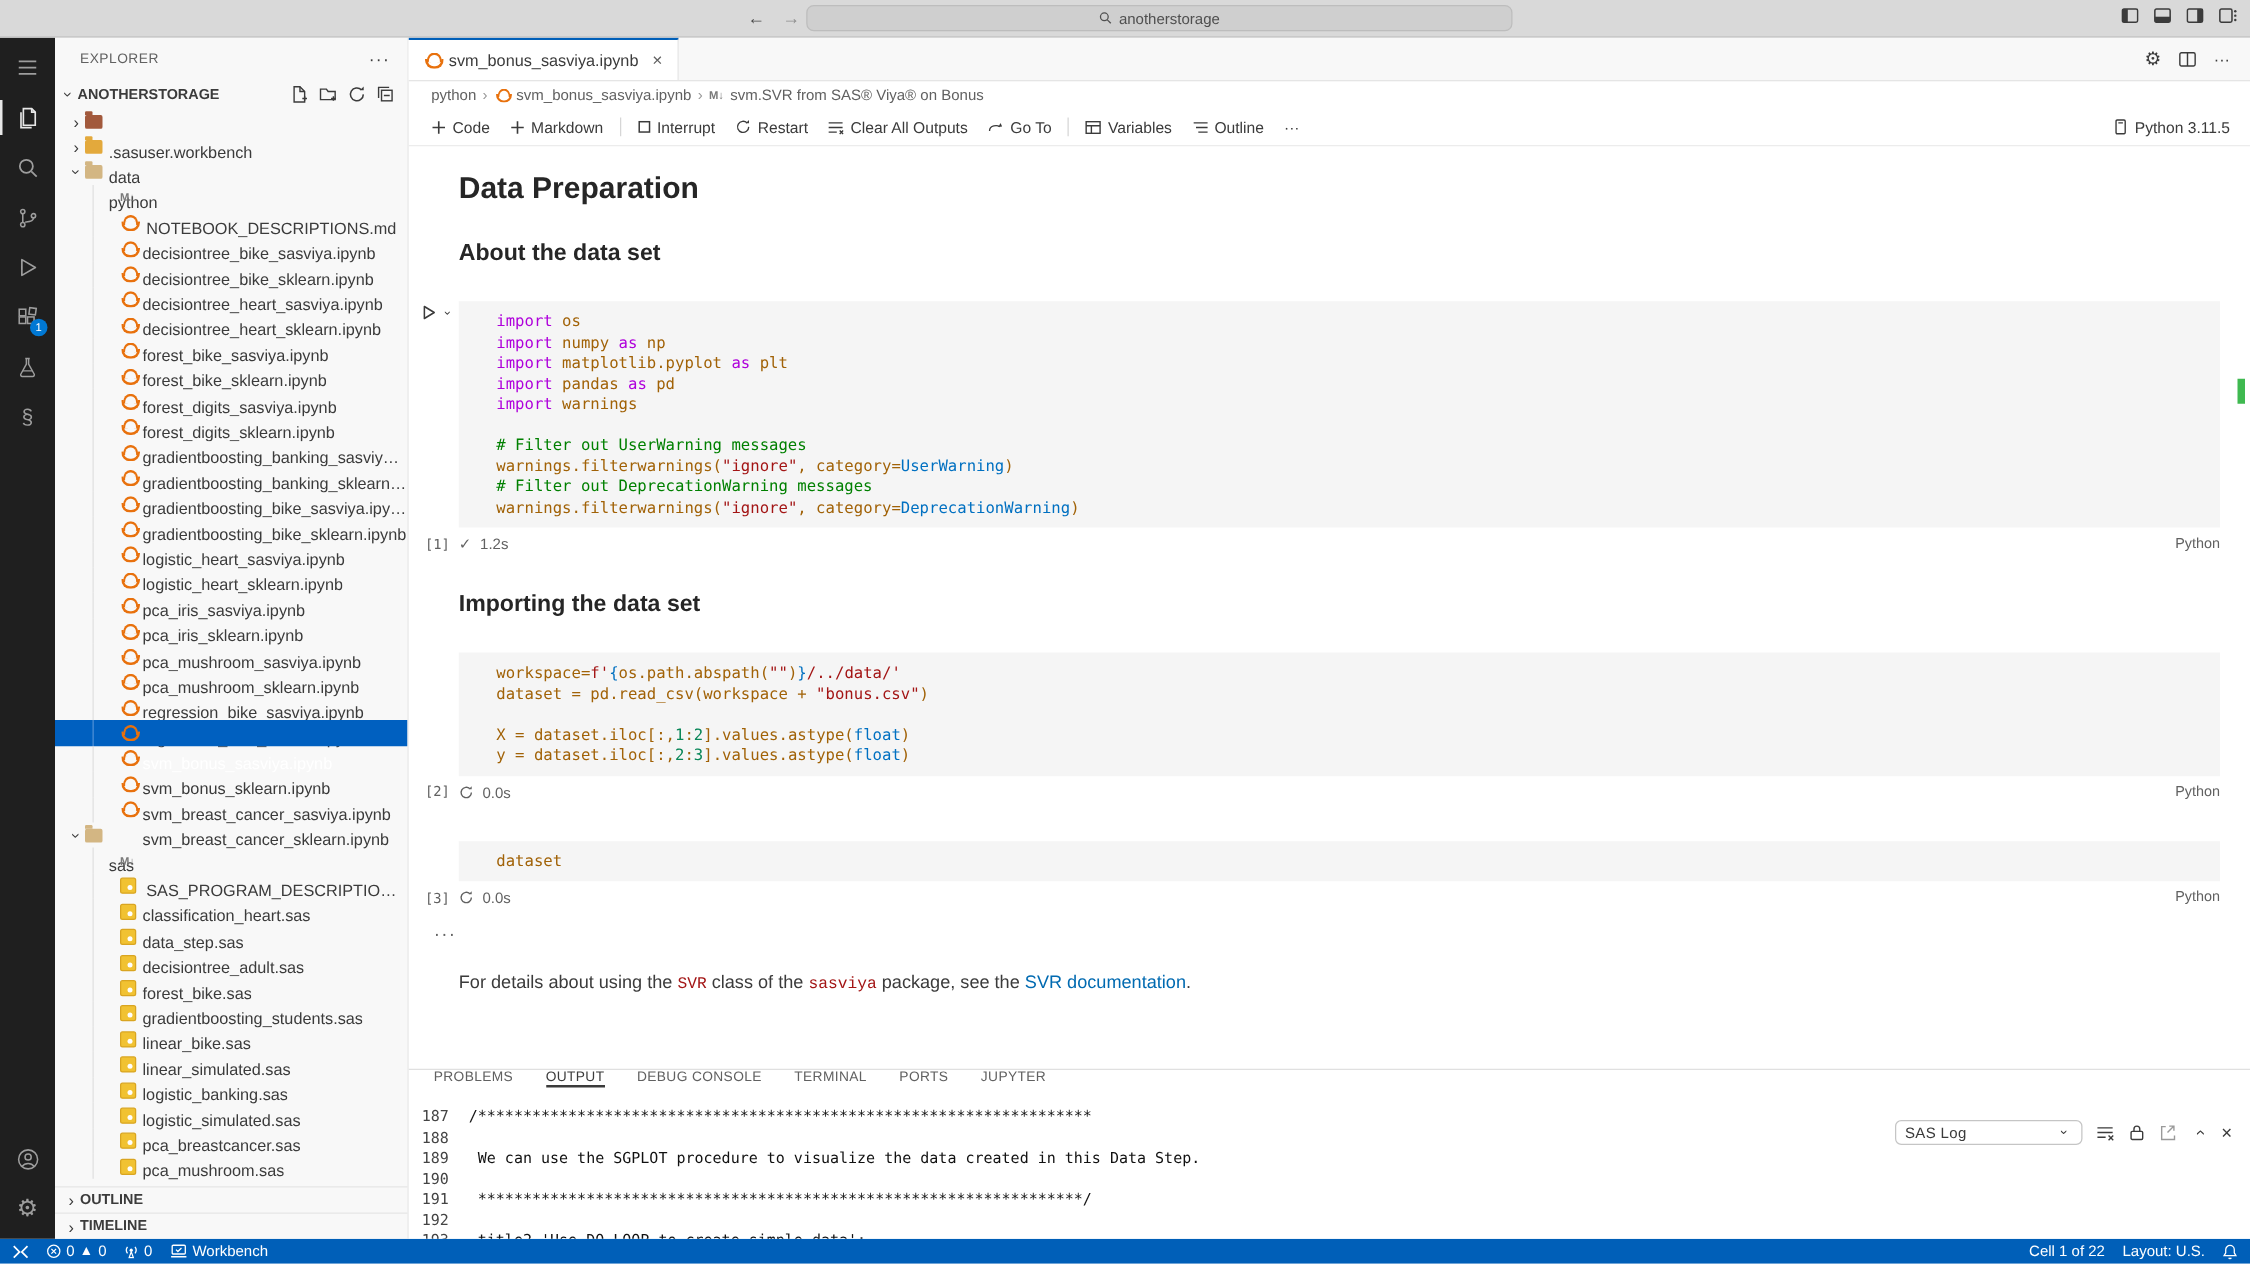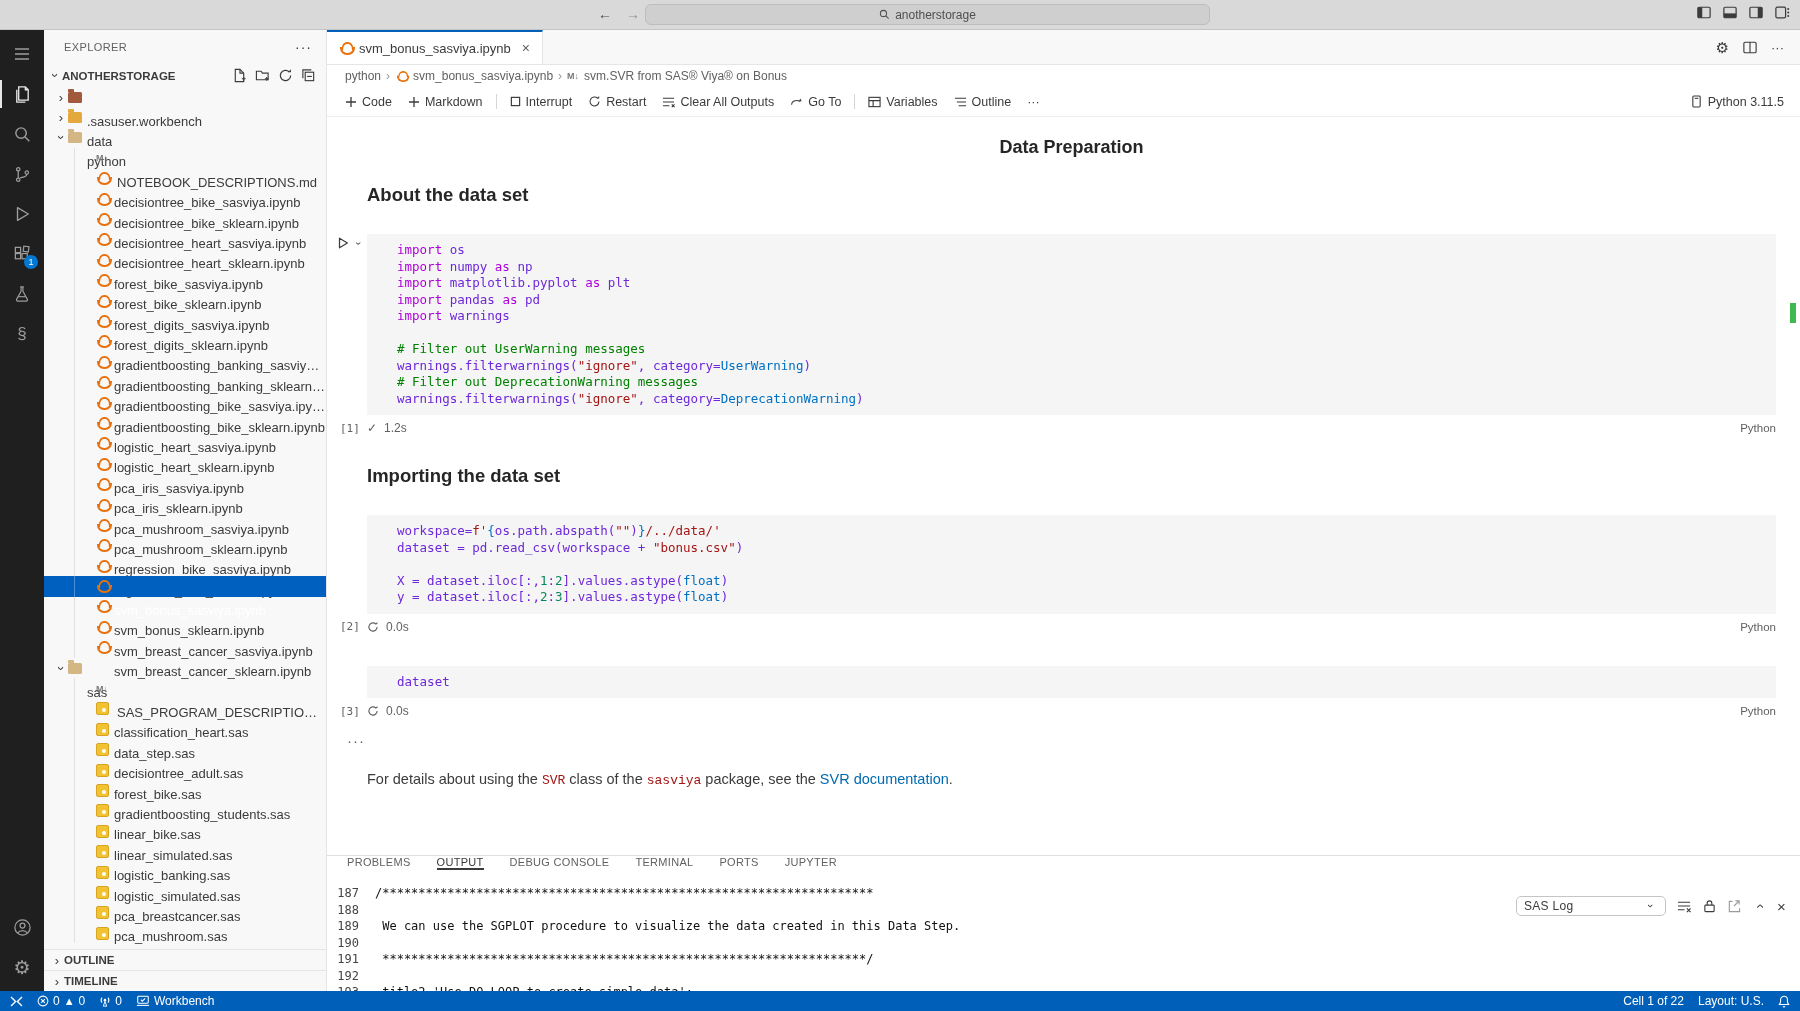--- a/index.html
+++ b/index.html
@@ -66,34 +66,34 @@
   .breadcrumbs { height:22px; display:flex; align-items:center; padding-left:18px; font-size:12px; color:#616161; gap:5px; white-space:nowrap; }
   .bc-sep { font-size:12px; color:#9a9a9a; }
   .nbtoolbar { height:30px; display:flex; align-items:center; padding-left:10px; font-size:12.5px; color:#3b3b3b; border-bottom:1px solid #ececec; }
   .tb-btn { display:flex; align-items:center; gap:5px; padding:0 8px; height:22px; border-radius:4px; }
   .tb-sep { width:1px; height:15px; background:#d6d6d6; margin:0 5px; }
   .kernel { margin-left:auto; display:flex; align-items:center; gap:6px; padding-right:16px; font-size:12.5px; }
 
   
   .notebook { flex:1; overflow:hidden; position:relative; }
   .nb-md { margin-left:40px; margin-right:24px; color:#262626; }
-  .nb-h1 { font-size:18px; font-weight:600; margin-top:20px;text-align:center; }
+  .nb-h1 { font-size:24px; font-weight:600; margin-top:20px; }
   .nb-h2 { font-size:18.5px; font-weight:600; margin-top:26px; }
   .nb-p  { font-size:14.5px; margin-top:22px; color:#3b3b3b; }
   .nb-cell { margin-top:28px; }
   .nb-row { display:flex; }
   .nb-gutter { width:40px; flex:none; position:relative; }
   .runbtn { position:absolute; top:2px; left:9px; display:flex; align-items:center; gap:1px; color:#3b3b3b; }
   .code-block { flex:1; margin-right:24px; background:#f5f5f5; padding:8px 10px 8px 30px; font-family:"DejaVu Sans Mono", monospace; font-size:12.5px; line-height:16.5px; white-space:pre; overflow:hidden; }
   .cell-exec { display:flex; align-items:center; height:22px; margin-top:2px; font-size:12px; color:#616161; }
   .exec-idx { width:40px; flex:none; padding-left:13px; font-family:"DejaVu Sans Mono", monospace; font-size:11px; }
   .exec-status { display:flex; align-items:center; margin-right:7px; }
   .exec-lang { margin-left:auto; margin-right:24px; font-size:11.5px; }
   .tok-kw{color:#af00db} .tok-str{color:#a31515} .tok-com{color:#008000}
-  .tok-num{color:#098658} .tok-typ{color:#0070c1} .tok-pln{color:#6d28d9}
+  .tok-num{color:#098658} .tok-typ{color:#0070c1} .tok-pln{color:#a16207}
   .nb-dots { margin-left:20px; margin-top:10px; color:#616161; font-size:15px; letter-spacing:1px; }
   .nb-h1.tight { margin-top:4px; }
   .inline-code { font-family:Liberation Mono, monospace; font-size:13px; color:#a31515; }
   .md-link { color:#006ab1;text-align:right; }
   .scroll-marker { position:absolute; right:4px; top:186px; width:6px; height:20px; background:#3fb950; }
 
   
   .panel { height:136px; border-top:1px solid #e0e0e0; display:flex; flex-direction:column; }
   .panel-tabs { height:29px; display:flex; align-items:stretch; padding-left:20px; gap:26px; font-size:11px; color:#616161; letter-spacing:.3px;flex-direction:column; }
   .ptab { display:flex; align-items:center; border-bottom:2px solid transparent; }

